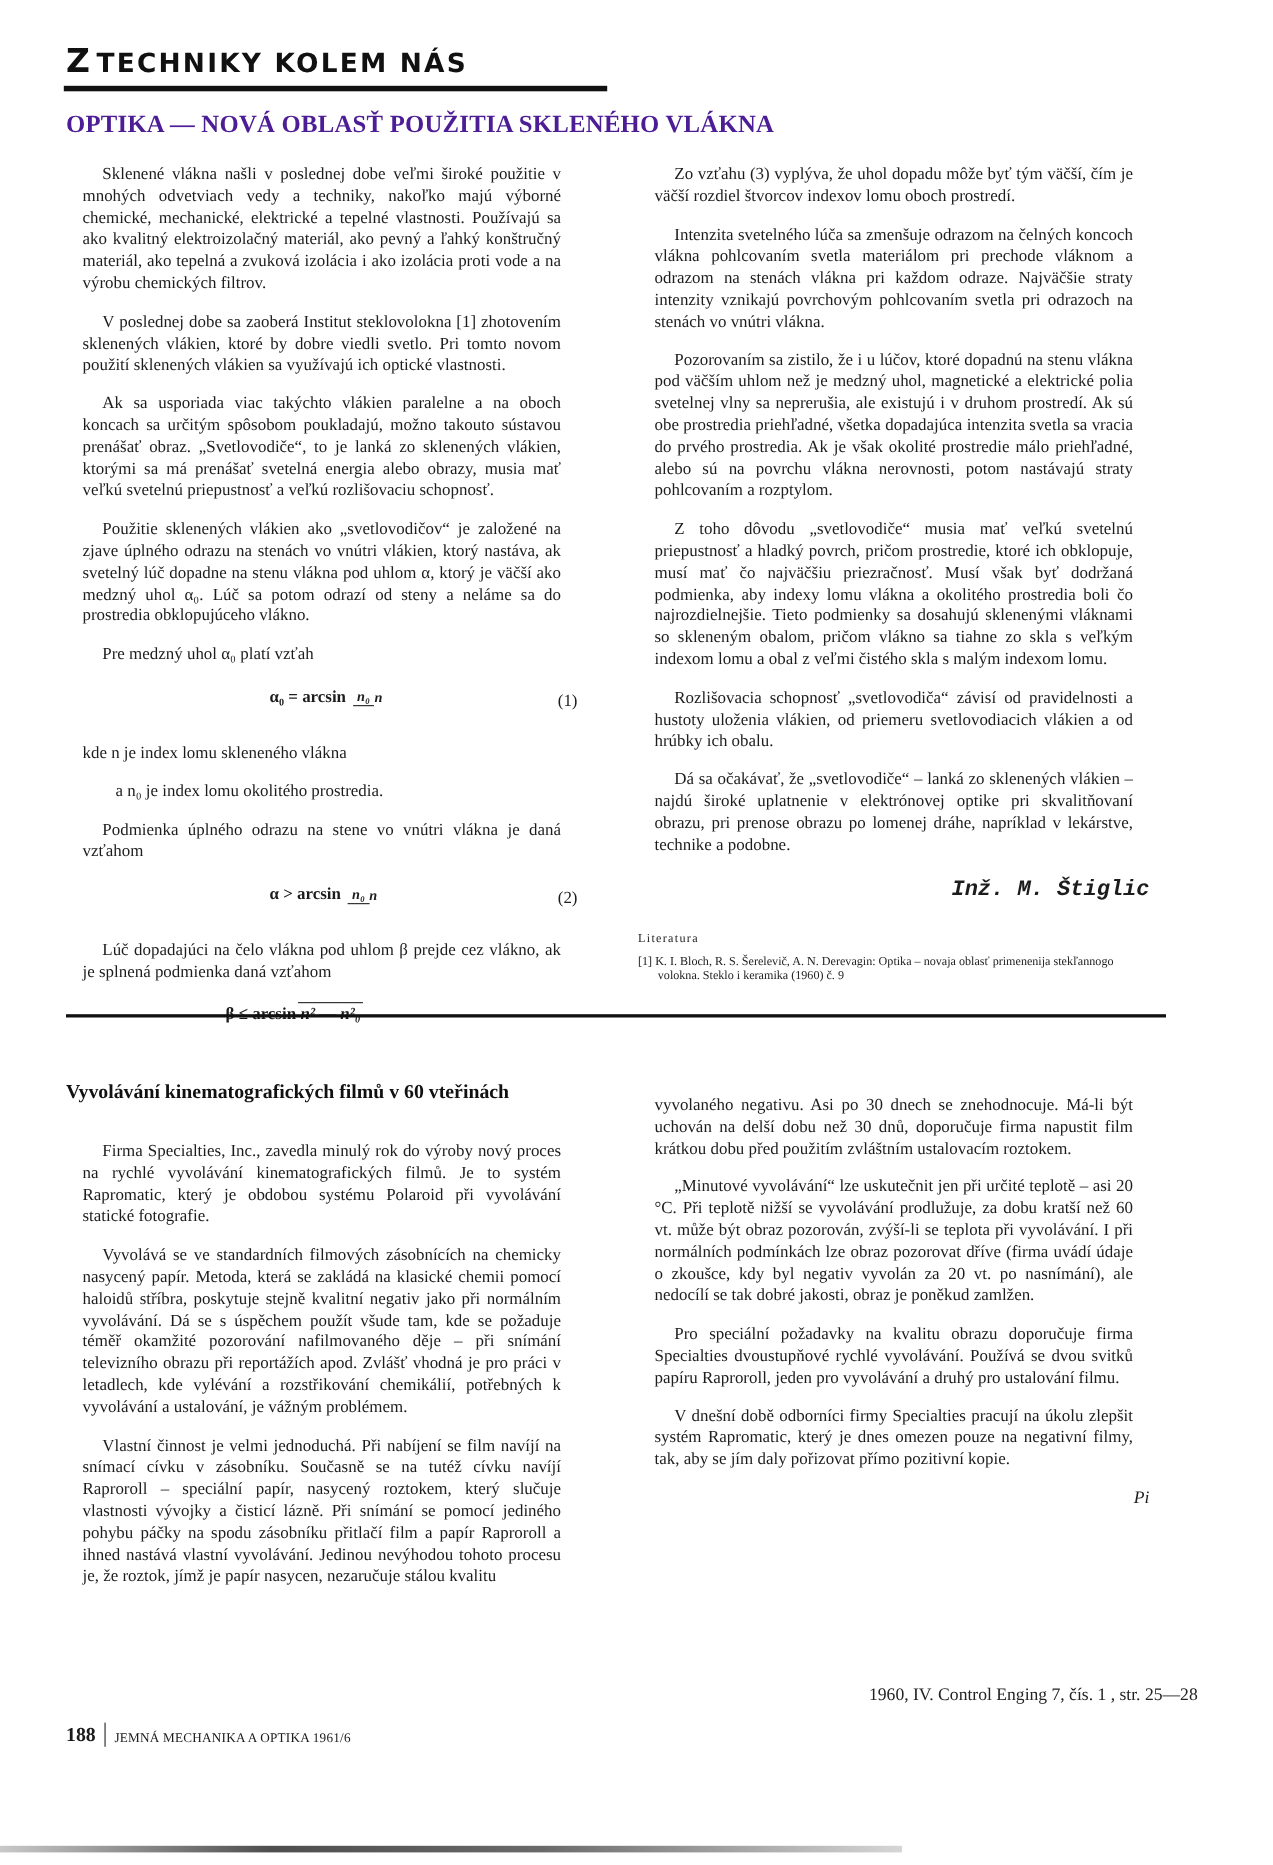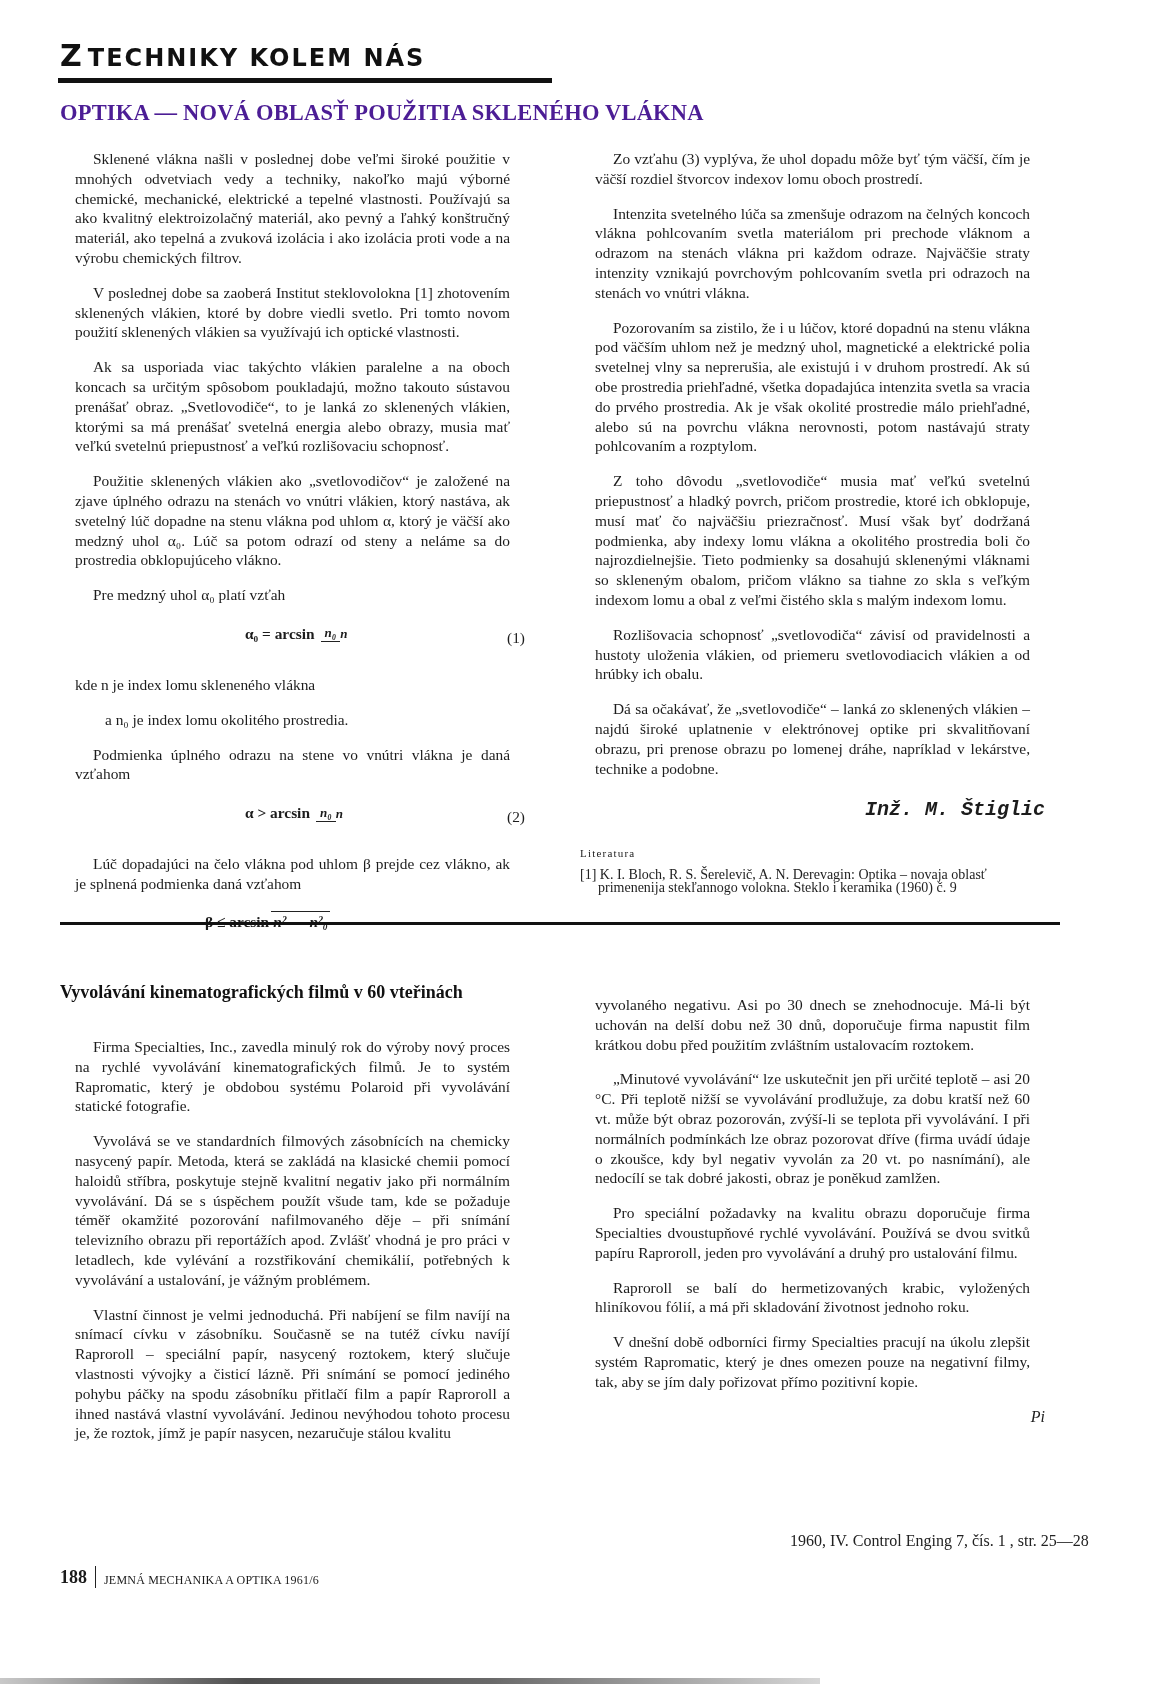--- a/index.html
+++ b/index.html
@@ -25,21 +25,21 @@
   .formula .frac { display: inline-flex; flex-direction: row; margin-left: 6px; font-style: italic; }
   .formula .frac .num { border-bottom: 1px solid #222; padding: 0 4px; font-size: 13px; line-height: 15px; }
   .formula .frac .den { font-size: 13px; line-height: 17px; }
   .formula .eqno { position: absolute; right: 0; top: 8px; font-weight: normal; }
   .formula3 { height: 28px; margin: 2px 0 0 0; }
   .formula3 .expr { left: 145px; top: 2px; font-weight: bold; align-items: flex-end; }
   .sqrt { border-top: 1px solid #222; padding: 0 2px; font-style: italic; margin-left: 2px; }
 
   .signature { text-align: right; font-style: italic; font-weight: bold; font-size: 20px; margin-top: 22px; font-family: Liberation Mono, monospace; }
   .lit-head { font-family: "Liberation Serif", serif; font-size: 11px; letter-spacing: 1.2px; margin-top: 24px; color: #222; }
-  .lit-ref { font-size: 14px; line-height: 13px; text-align: left; padding-left: 18px; text-indent: -18px; margin-top: 4px; color: #222; }
+  .lit-ref { font-size: 11px; line-height: 13px; text-align: left; padding-left: 18px; text-indent: -18px; margin-top: 4px; color: #222; }
 
   .mid-rule { position: absolute; left: 60px; top: 922px; width: 1000px; height: 3px; background: #111; }
 
   .art2-title { position: absolute; left: 60px; top: 982px; font-family: "Liberation Serif", serif; font-weight: bold; font-size: 18px; color: #111; }
   .col-b1 { left: 60px; top: 1022px; width: 465px; }
   .col-b2 { left: 580px; top: 980px; width: 465px; }
   .pi-sign { float: right; font-style: italic; font-size: 16px; }
   .source-note { position: absolute; left: 790px; top: 1532px; font-family: "Liberation Serif", serif; font-size: 16px; color: #222; }
 
   .footer { position: absolute; left: 60px; top: 1566px; display: flex; align-items: flex-end; font-family: "Liberation Serif", serif; }
@@ -118,21 +118,20 @@
   <div class="col col-b1">
     <p>Firma Specialties, Inc., zavedla minulý rok do výroby nový proces na rychlé vyvolávání kinematografických filmů. Je to systém Rapromatic, který je obdobou systému Polaroid při vyvolávání statické fotografie.</p>
     <p>Vyvolává se ve standardních filmových zásobnících na chemicky nasycený papír. Metoda, která se zakládá na klasické chemii pomocí haloidů stříbra, poskytuje stejně kvalitní negativ jako při normálním vyvolávání. Dá se s úspěchem použít všude tam, kde se požaduje téměř okamžité pozorování nafilmovaného děje – při snímání televizního obrazu při reportážích apod. Zvlášť vhodná je pro práci v letadlech, kde vylévání a rozstřikování chemikálií, potřebných k vyvolávání a ustalování, je vážným problémem.</p>
     <p>Vlastní činnost je velmi jednoduchá. Při nabíjení se film navíjí na snímací cívku v zásobníku. Současně se na tutéž cívku navíjí Raproroll – speciální papír, nasycený roztokem, který slučuje vlastnosti vývojky a čisticí lázně. Při snímání se pomocí jediného pohybu páčky na spodu zásobníku přitlačí film a papír Raproroll a ihned nastává vlastní vyvolávání. Jedinou nevýhodou tohoto procesu je, že roztok, jímž je papír nasycen, nezaručuje stálou kvalitu</p>
   </div>
 
   <div class="col col-b2">
     <p class="noindent">vyvolaného negativu. Asi po 30 dnech se znehodnocuje. Má-li být uchován na delší dobu než 30 dnů, doporučuje firma napustit film krátkou dobu před použitím zvláštním ustalovacím roztokem.</p>
     <p>„Minutové vyvolávání“ lze uskutečnit jen při určité teplotě – asi 20 °C. Při teplotě nižší se vyvolávání prodlužuje, za dobu kratší než 60 vt. může být obraz pozorován, zvýší-li se teplota při vyvolávání. I při normálních podmínkách lze obraz pozorovat dříve (firma uvádí údaje o zkoušce, kdy byl negativ vyvolán za 20 vt. po nasnímání), ale nedocílí se tak dobré jakosti, obraz je poněkud zamlžen.</p>
     <p>Pro speciální požadavky na kvalitu obrazu doporučuje firma Specialties dvoustupňové rychlé vyvolávání. Používá se dvou svitků papíru Raproroll, jeden pro vyvolávání a druhý pro ustalování filmu.</p>
-    <p>Raproroll se balí do hermetizovaných krabic, vyložených hliníkovou fólií, a má při skladování životnost jednoho roku.</p>
     <p>V dnešní době odborníci firmy Specialties pracují na úkolu zlepšit systém Rapromatic, který je dnes omezen pouze na negativní filmy, tak, aby se jím daly pořizovat přímo pozitivní kopie.</p>
     <div style="text-align:right;">
         <span class="pi-sign">Pi</span>
       </div>
   </div>
 
   <div class="source-note">1960, IV. Control Enging 7, čís. 1 , str. 25—28</div>
 
   <div class="footer">
     <span class="pageno">188</span>

